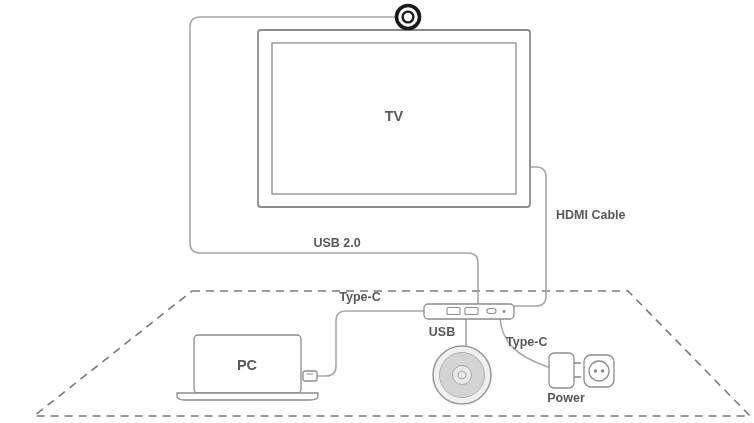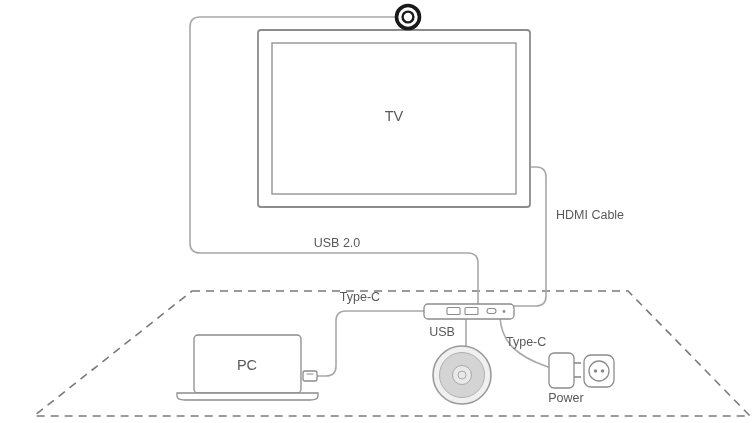--- a/index.html
+++ b/index.html
@@ -1,16 +1,16 @@
 <!DOCTYPE html>
 <html style="--line: #a8a8a8; --device: #8c8c8c; --text: #595959; --camera: #1a1a1a; --dash: #7a7a7a;"><head>
 <meta charset="utf-8">
 <style>
   html,body{margin:0;padding:0;background:#ffffff;}
-  .stage{position:relative;width:754px;height:423px;background:#fff;overflow:hidden;}
+  .stage{position:relative;width:754px;height:423px;background:#fff;overflow:hidden;font-weight:bold;}
   svg text{font-family:"Liberation Sans","DejaVu Sans",sans-serif;fill:var(--text,#595959);font-size:12.5px;}
   svg text.big{font-size:14.5px;}
   .cable{fill:none;stroke:var(--line,#a8a8a8);stroke-width:1.6;stroke-linecap:round;}
   .device{fill:#ffffff;stroke:var(--device,#8c8c8c);stroke-width:1.8;}
   .thin{stroke-width:1.3;}
   .dashed{fill:none;stroke:var(--dash,#7a7a7a);stroke-width:1.6;stroke-dasharray:8 6;}
   .cam{fill:#ffffff;stroke:var(--camera,#1a1a1a);}
 </style>
 </head>
 <body>

